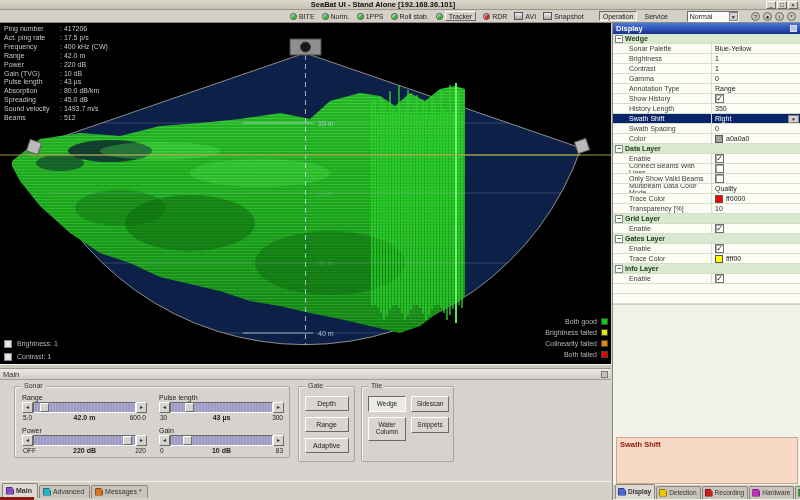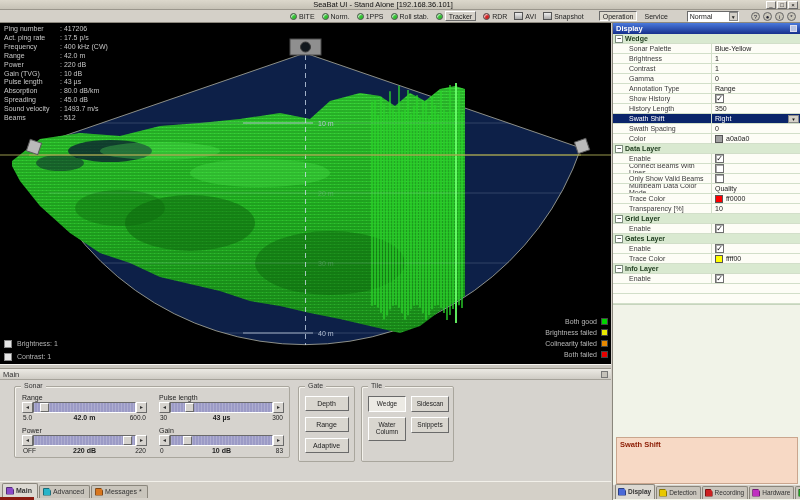--- a/index.html
+++ b/index.html
@@ -4,21 +4,21 @@
 <style>
   html,body{margin:0;padding:0;background:#777;}
   *{box-sizing:border-box;}
   .app{position:relative;width:800px;height:500px;background:#d4d0c8;
        font-family:"Liberation Sans",sans-serif;overflow:hidden;font-size:7px;color:#222;}
 
   
   .titlebar{position:absolute;left:0;top:0;width:800px;height:10px;
     background:linear-gradient(#dcd8cc,#c6c2b6);display:flex;align-items:center;
     border-bottom:1px solid #9a968c;}
-  .title-text{flex:1;text-align:center;font-weight:normal;font-size:7.5px;color:#111;}
+  .title-text{flex:1;text-align:center;font-weight:bold;font-size:7.5px;color:#111;}
   .win-btns{display:flex;gap:1px;margin-right:2px;}
   .win-btn{width:10px;height:8px;background:#d4d0c8;border:1px solid;
     border-color:#fff #6a6a6a #6a6a6a #fff;font-size:6px;line-height:6px;text-align:center;color:#000;}
 
   
   .toolbar{position:absolute;left:0;top:10px;width:800px;height:13px;background:#d4d0c8;
     display:flex;align-items:center;border-bottom:1px solid #8c887e;font-size:7px;}
   .tb-spacer{width:290px;height:1px;}
   .tb-item{display:inline-flex;align-items:center;gap:2px;margin-right:7px;}
   .led{width:7px;height:7px;border-radius:50%;border:1px solid #555;

